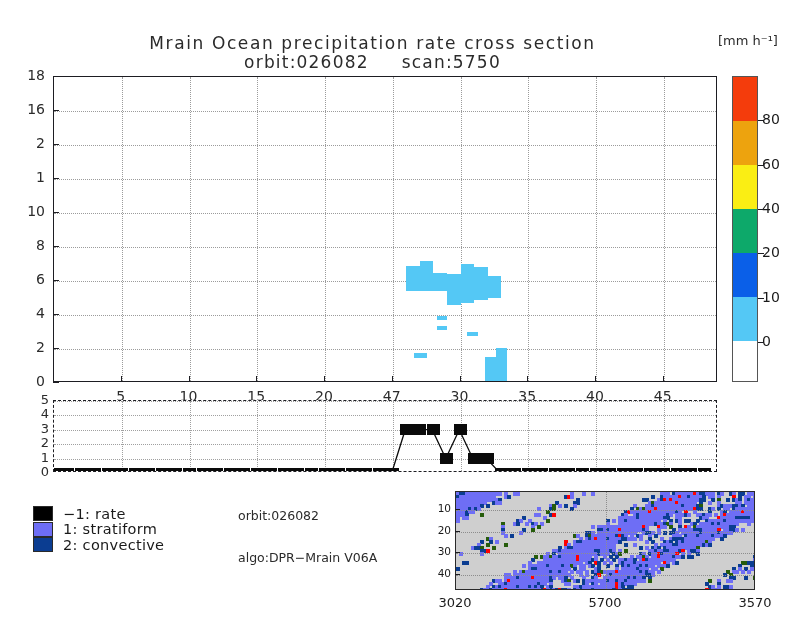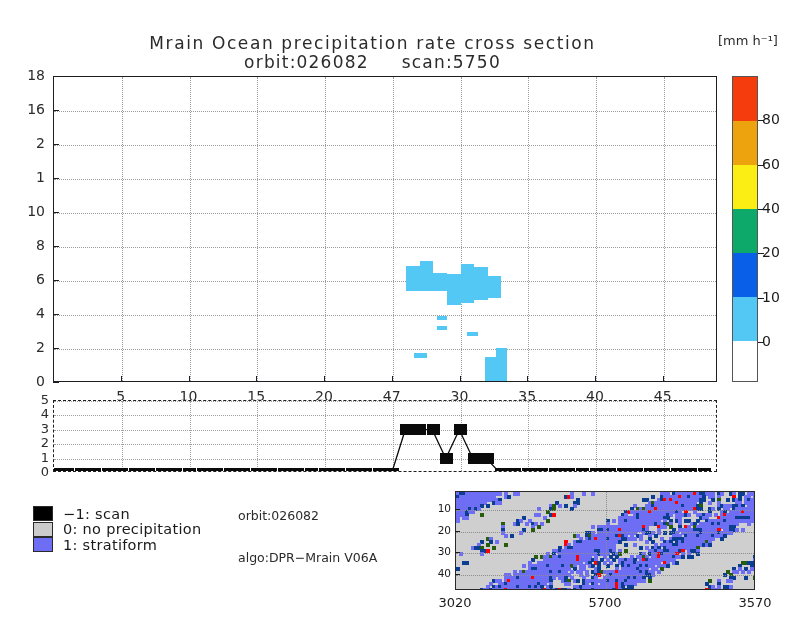--- a/index.html
+++ b/index.html
@@ -302,29 +302,29 @@
   </div>
 
 <div class="abs" id="annot">
   <div>orbit:026082</div>
   <div>algo:DPR−Mrain V06A</div>
 </div>
 
 <div class="abs" id="legend">
     <div class="leg-row">
       <div class="leg-sw" style="background: rgb(0, 0, 0);"></div>
-      <div class="leg-txt">−1: scan</div>
-    </div>
-    <div class="leg-row">
-      <div class="leg-sw" style="background: rgb(204, 204, 204);"></div>
-      <div class="leg-txt">0: no precipitation</div>
+      <div class="leg-txt">−1: rate</div>
     </div>
     <div class="leg-row">
       <div class="leg-sw" style="background: rgb(110, 110, 245);"></div>
       <div class="leg-txt">1: stratiform</div>
+    </div>
+    <div class="leg-row">
+      <div class="leg-sw" style="background: rgb(11, 61, 145);"></div>
+      <div class="leg-txt">2: convective</div>
     </div>
   </div>
 
 <div class="abs" id="inset-panel">
   <div id="inset-canvas">
       <div class="ins-px" style="left: 0px; top: 0px; width: 3.6px; height: 3.6px; background: rgb(110, 110, 245);"></div>
       <div class="ins-px" style="left: 3px; top: 0px; width: 3.6px; height: 3.6px; background: rgb(11, 61, 145);"></div>
       <div class="ins-px" style="left: 6px; top: 0px; width: 3.6px; height: 3.6px; background: rgb(11, 61, 145);"></div>
       <div class="ins-px" style="left: 9px; top: 0px; width: 3.6px; height: 3.6px; background: rgb(110, 110, 245);"></div>
       <div class="ins-px" style="left: 12px; top: 0px; width: 3.6px; height: 3.6px; background: rgb(110, 110, 245);"></div>

